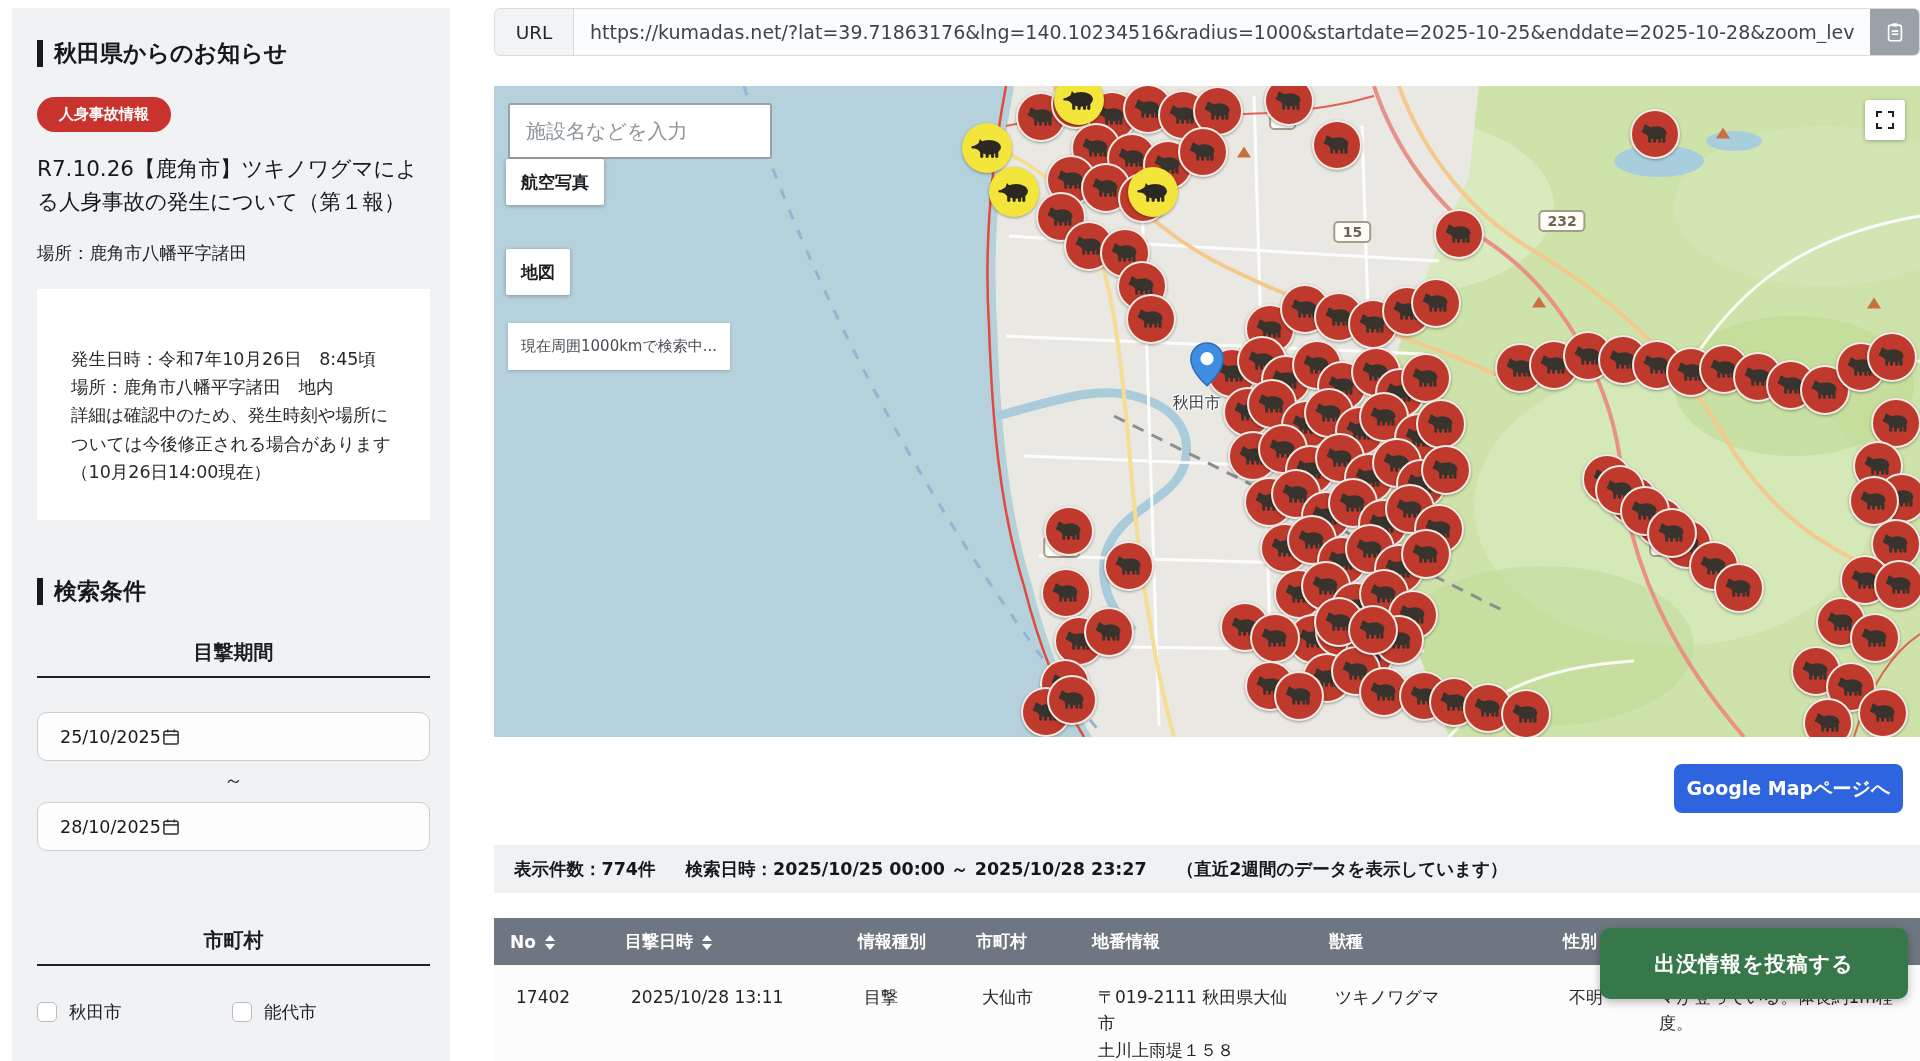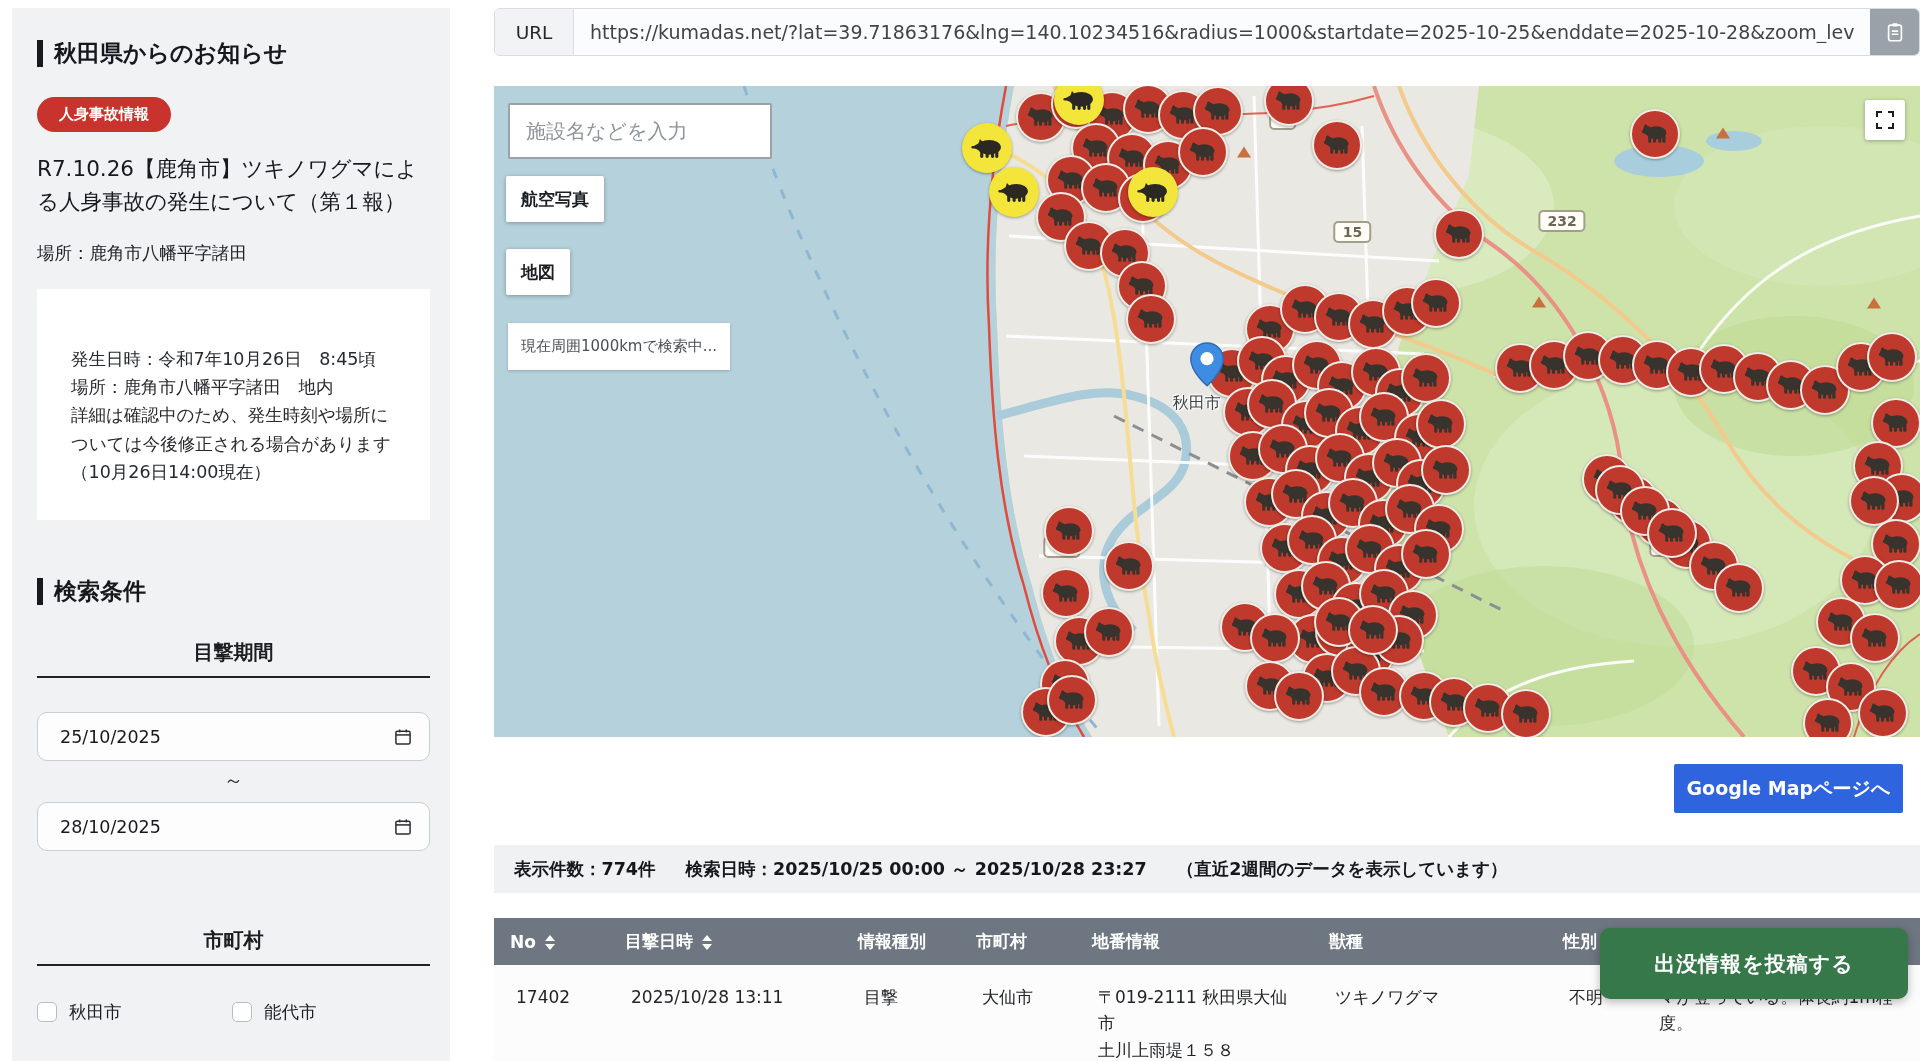--- a/index.html
+++ b/index.html
@@ -14,21 +14,21 @@
   .badge{display:inline-block;background:#c8342d;color:#fff;font-size:15px;font-weight:700;
          padding:8px 22px;border-radius:20px;margin:2px 0 20px;}
   .incident-title{font-size:21.5px;font-weight:400;line-height:1.55;margin:0 0 22px;color:#17191c;}
   .incident-place{font-size:17.5px;margin:0 0 24px;}
   .incident-box{background:#fff;padding:56px 34px 34px;margin:0 0 56px;}
   .incident-box p{margin:0;font-size:17.5px;line-height:1.62;white-space:pre-line;color:#26292d;}
   .search-title{margin-bottom:32px;}
   .sub-title{font-size:20px;font-weight:700;margin:0;padding-bottom:10px;border-bottom:2px solid #202326;text-align:center;}
   .period{margin-top:0;}
   .date-input{margin-top:34px;height:47px;background:#fdfdfe;border:1.5px solid #c9ced3;border-radius:10px;
-              display:flex;align-items:center;justify-content:space-between;padding:0 16px 0 22px;
+              display:flex;align-items:center;padding:0 16px 0 22px;
               font-size:17.5px;color:#17191c;cursor:pointer;}
   .date-input svg{width:20px;height:20px;stroke:#2a2d30;fill:none;stroke-width:1.8;}
   .tilde{text-align:center;font-size:20px;color:#33363a;margin:6px 0 -26px;}
   .municipality{margin-top:76px;}
   .checks{display:flex;margin-top:34px;}
   .checks label{display:flex;align-items:center;font-size:17.5px;cursor:pointer;}
   .checks label:first-child{width:195px;}
   .checks input{appearance:none;-webkit-appearance:none;width:20px;height:20px;border:1.5px solid #b7bdc3;
                 border-radius:5px;background:#fff;margin:0 12px 0 0;}
 
@@ -58,31 +58,31 @@
   .marker svg{width:30px;height:30px;fill:#39332d;}
   .marker.boar svg{fill:#2b2722;width:34px;height:34px;}
   .pin{position:absolute;left:50%;top:46%;z-index:25;transform:translate(-50%,-88%);}
   .map-search{position:absolute;left:14px;top:17px;width:264px;height:56px;box-sizing:border-box;z-index:30;
               background:#fff;border:2px solid #9ba1a6;border-radius:2px;font-size:20px;padding:0 16px;color:#333;
               font-family:"DejaVu Sans","Liberation Sans",sans-serif;}
   .map-search::placeholder{color:#8d949b;}
   .layer-btn{position:absolute;left:12px;z-index:30;background:#fff;border:none;border-radius:2px;height:46px;
              padding:0 15px;font-size:17px;font-weight:700;color:#1b1e21;box-shadow:0 1px 4px rgba(0,0,0,.3);cursor:pointer;
              font-family:"DejaVu Sans","Liberation Sans",sans-serif;}
-  .layer-btn.aerial{top:90px;}
+  .layer-btn.aerial{top:73px;}
   .layer-btn.chizu{top:163px;}
   .status-box{position:absolute;left:14px;top:237px;width:222px;height:47px;z-index:30;background:#fff;
               display:flex;align-items:center;padding:0 13px;font-size:15px;color:#4a4f54;
               box-shadow:0 1px 3px rgba(0,0,0,.2);white-space:nowrap;overflow:hidden;box-sizing:border-box;}
   .fs-btn{position:absolute;right:15px;top:14px;width:40px;height:40px;z-index:30;background:#fff;border:none;
           border-radius:3px;box-shadow:0 1px 4px rgba(0,0,0,.3);display:flex;align-items:center;justify-content:center;cursor:pointer;}
 
   
   .gmap-btn{position:absolute;left:1674px;top:764px;width:229px;height:49px;background:#2e64de;border:none;
-            border-radius:2px;color:#fff;font-size:19px;font-weight:600;cursor:pointer;
+            border-radius:8px;color:#fff;font-size:19px;font-weight:600;cursor:pointer;
             font-family:"DejaVu Sans","Liberation Sans",sans-serif;}
   .statsbar{position:absolute;left:494px;top:845px;right:0;height:48px;background:#eff1f2;display:flex;
             align-items:center;gap:30px;padding-left:20px;box-sizing:border-box;
             font-size:17.5px;font-weight:700;color:#15181b;}
 
   
   .tbl{position:absolute;left:494px;top:918px;width:1426px;border-collapse:collapse;table-layout:fixed;}
   .tbl th{background:#6e7681;color:#fff;font-size:17px;font-weight:700;text-align:left;
           padding:12px 6px 12px 16px;white-space:nowrap;}
   .tbl td{background:#fcfcfd;font-size:17px;color:#222528;padding:19px 14px 16px 22px;vertical-align:top;

